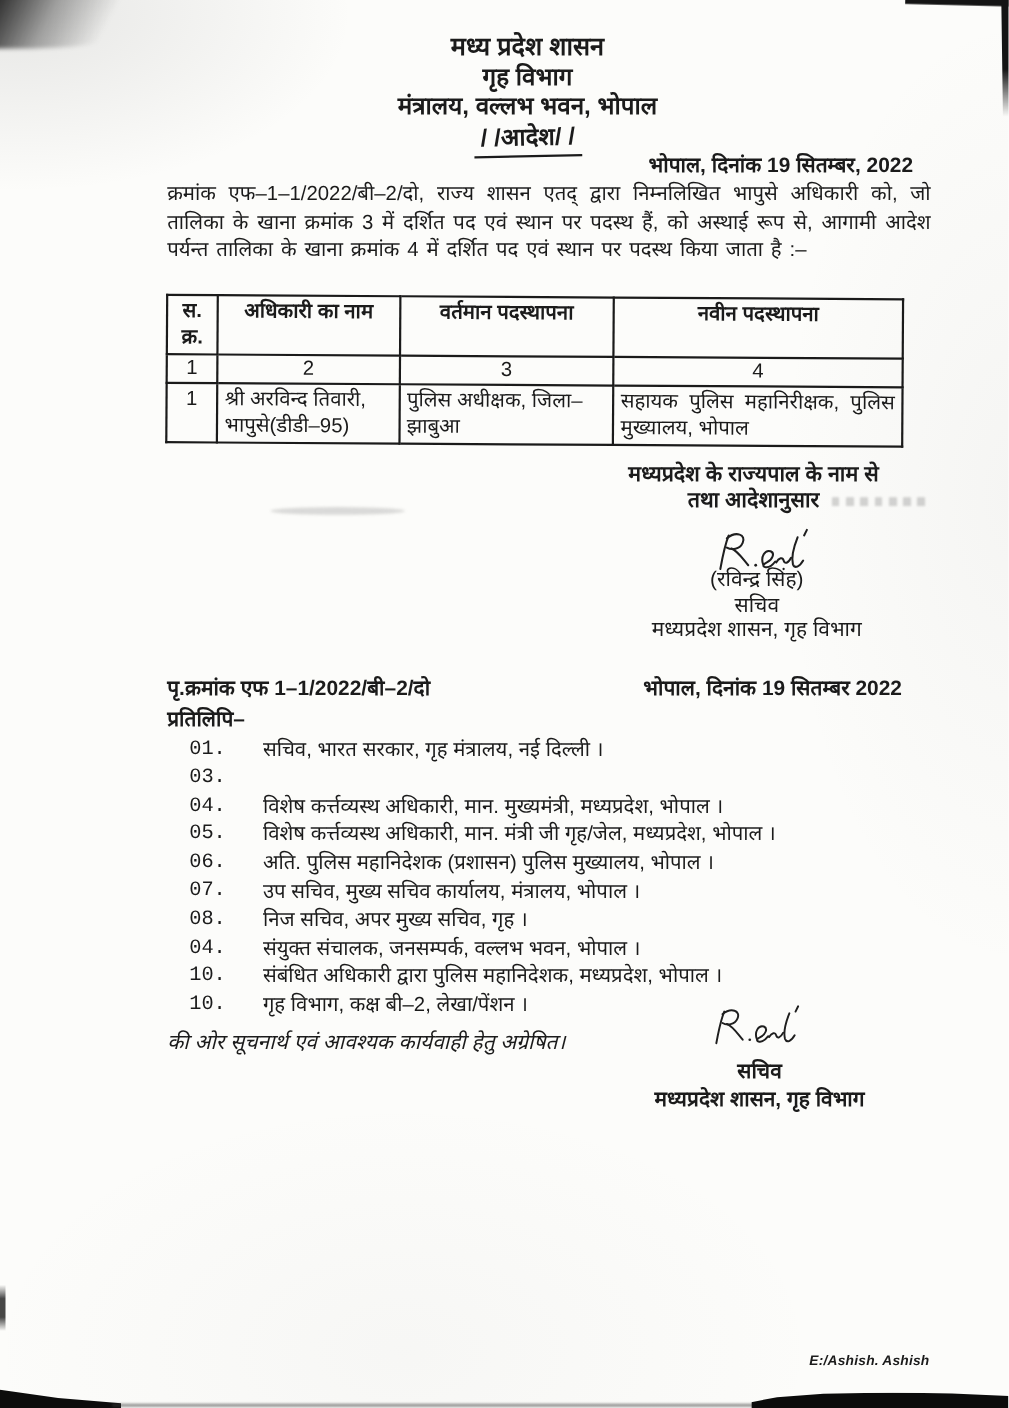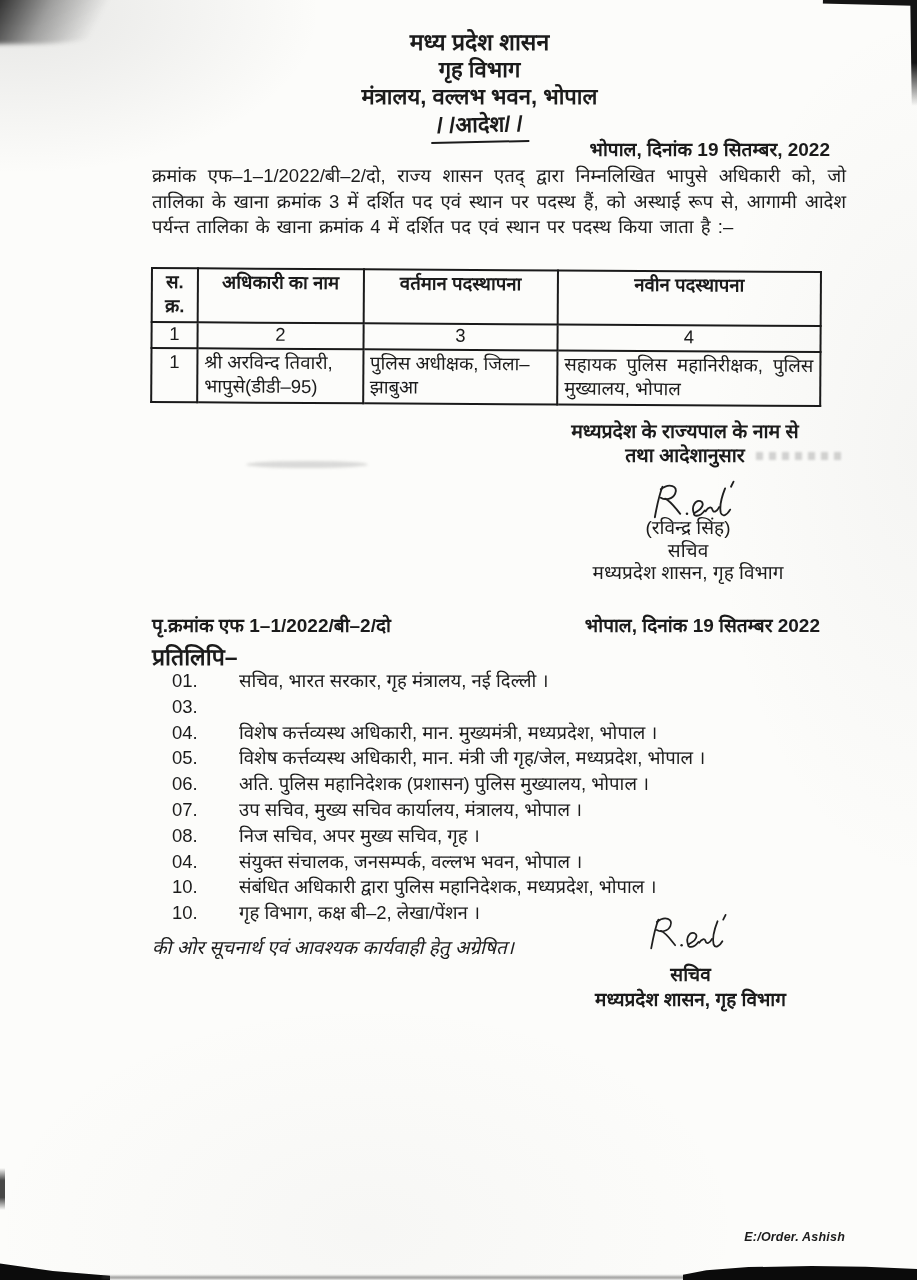--- a/index.html
+++ b/index.html
@@ -73,24 +73,24 @@
   .sig { position:absolute; }
   .sig svg { display:block; }
   .sig-1 { top:480px; left:642px; }
   .sig-2 { top:913px; left:640px; }
   .signatory { position:absolute; top:517px; left:518px; width:340px;
     text-align:center; font-weight:normal; font-size:19px; line-height:22.5px; }
 
   
   .endorse-ref { position:absolute; top:612px; left:152px; font-size:19px; font-weight:bold; }
   .endorse-date { position:absolute; top:612px; right:97px; font-size:19px; font-weight:bold; }
-  .copy-heading { position:absolute; top:640px; left:152px; font-size:23px; font-weight:bold; }
+  .copy-heading { position:absolute; top:640px; left:152px; font-size:19px; font-weight:bold; }
   .copy-list { position:absolute; top:669px; left:172px; width:680px; font-size:18.5px; }
   .copy-row { display:flex; height:25.8px; line-height:24px; }
-  .copy-no { width:67px; flex:0 0 67px; }
+  .copy-no { width:67px; flex:0 0 67px;font-family:Liberation Mono, monospace; }
   .closing-line { position:absolute; top:934px; left:152px; font-size:19px;
     font-weight:normal; font-style:italic; }
   .bottom-block { position:absolute; top:962px; left:518px; width:345px;
     text-align:center; font-weight:bold; font-size:19px; line-height:25px; }
 
   .footer-ref { position:absolute; top:1230px; right:72px; font-size:12.5px;
     font-weight:bold; font-style:italic; letter-spacing:.2px; }
 </style>
 </head>
 <body>
@@ -226,15 +226,15 @@
       <path d="M97 10 C93 20 90 31 92 39 C94 44 99 42 103 35"></path>
       <path d="M104 8 L107 2"></path>
     </svg>
   </div>
 
   <div class="bottom-block">
     <div>सचिव</div>
     <div>मध्यप्रदेश शासन, गृह विभाग</div>
   </div>
 
-  <div class="footer-ref">E:/Order. Ashish</div>
+  <div class="footer-ref">E:/Ashish. Ashish</div>
 
 </div>
 
 </body></html>

